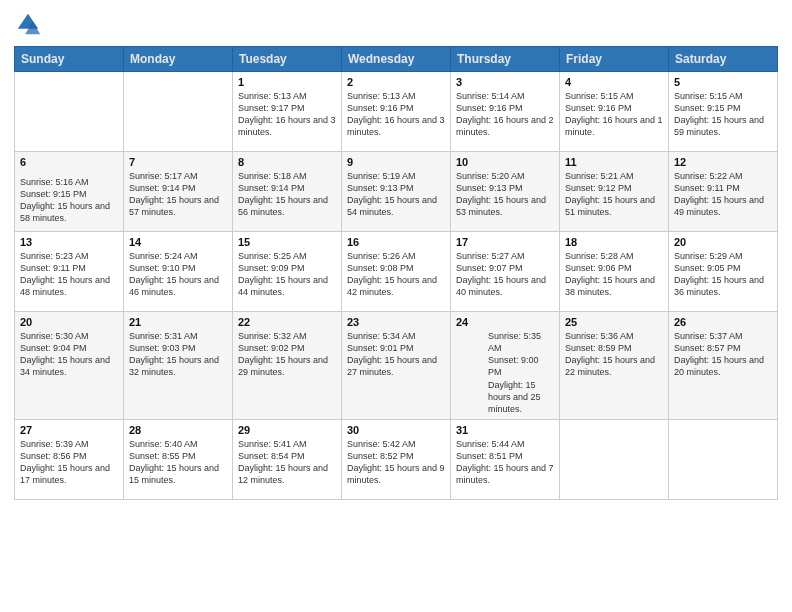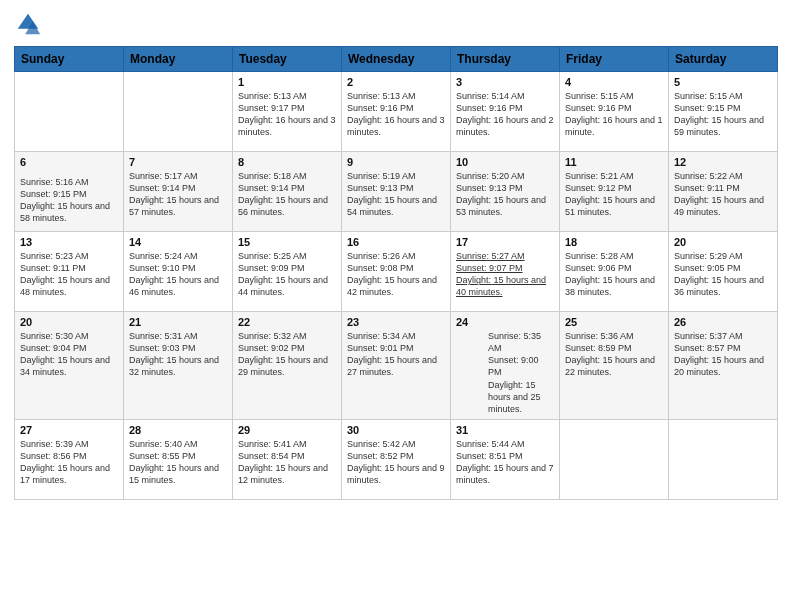--- a/index.html
+++ b/index.html
@@ -54,21 +54,21 @@
       color: #444;
       margin-top: 2px;
     }
     .calendar {
       width: 100%;
       border-collapse: collapse;
       border: 1px solid #ccc;
     }
     .calendar th {
       background-color: #2e75b6;
-      color: #000000;
+      color: #e5e5e5;
       font-size: 12px;
       font-weight: bold;
       padding: 5px 6px;
       text-align: left;
       border: 1px solid #2060a0;
     }
     .calendar td {
       border: 1px solid #ccc;
       vertical-align: top;
       padding: 4px 5px;
@@ -227,21 +227,21 @@
 Daylight: 15 hours and 44 minutes.</div>
           </td>
           <td>
             <div class="day-number">16</div>
             <div class="day-info" style="white-space: pre-line;">Sunrise: 5:26 AM
 Sunset: 9:08 PM
 Daylight: 15 hours and 42 minutes.</div>
           </td>
           <td>
             <div class="day-number">17</div>
-            <div class="day-info" style="white-space: pre-line; text-decoration: underline;">Sunrise: 5:27 AM
+            <div class="day-info" style="white-space: pre-line;">Sunrise: 5:27 AM
 Sunset: 9:07 PM
 Daylight: 15 hours and 40 minutes.</div>
           </td>
           <td>
             <div class="day-number">18</div>
             <div class="day-info" style="white-space: pre-line;">Sunrise: 5:28 AM
 Sunset: 9:06 PM
 Daylight: 15 hours and 38 minutes.</div>
           </td>
           <td>

